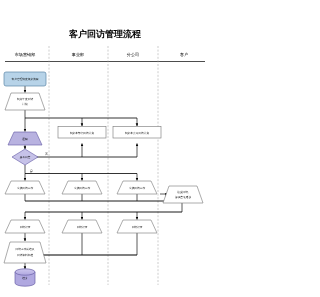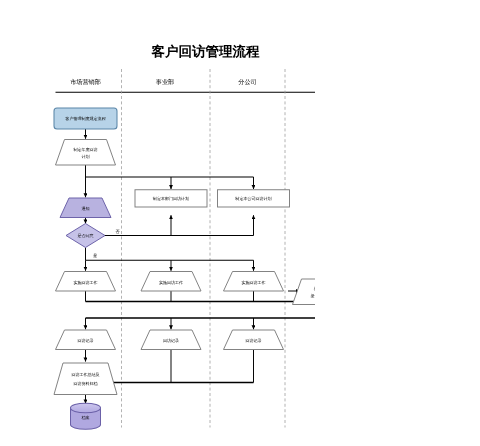--- a/index.html
+++ b/index.html
@@ -3,21 +3,21 @@
 <meta charset="utf-8">
 <style>
   html,body{margin:0;padding:0;}
   body{
     width:210px;height:297px;
     background:#ffffff;
     font-family:"DejaVu Sans","Liberation Sans",sans-serif;
     overflow:hidden;
     position:relative;
   }
-  #chart-root{position:absolute;left:0;top:0;width:210px;height:279px;padding-left:32px;}
+  #chart-root{position:absolute;left:0;top:0;width:210px;height:279px;}
   svg{display:block;}
   .ttl{font-size:9px;font-weight:bold;fill:#000;}
   .hdr{font-size:4.1px;fill:#000;}
   .nd{font-size:2.7px;fill:#000;}
   .lbl{font-size:2.8px;fill:#000;}
 </style>
 </head>
 <body>
 
 <div id="chart-root">

